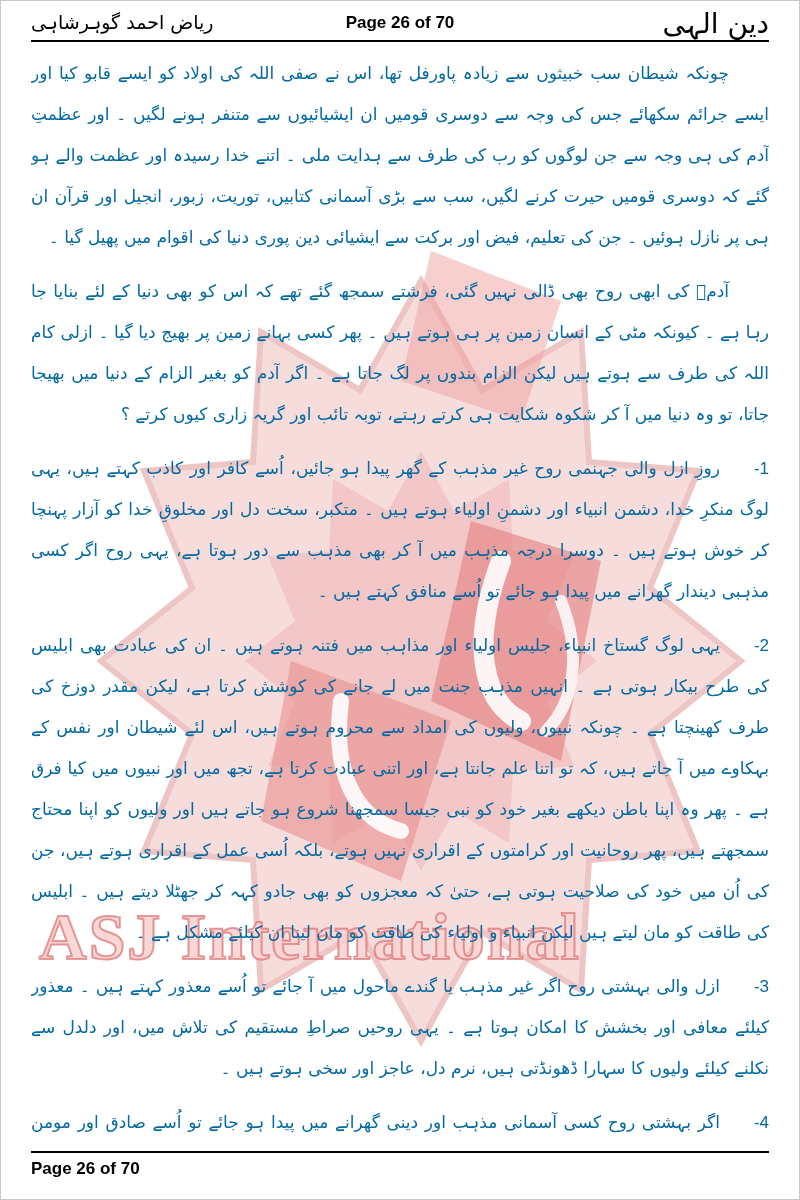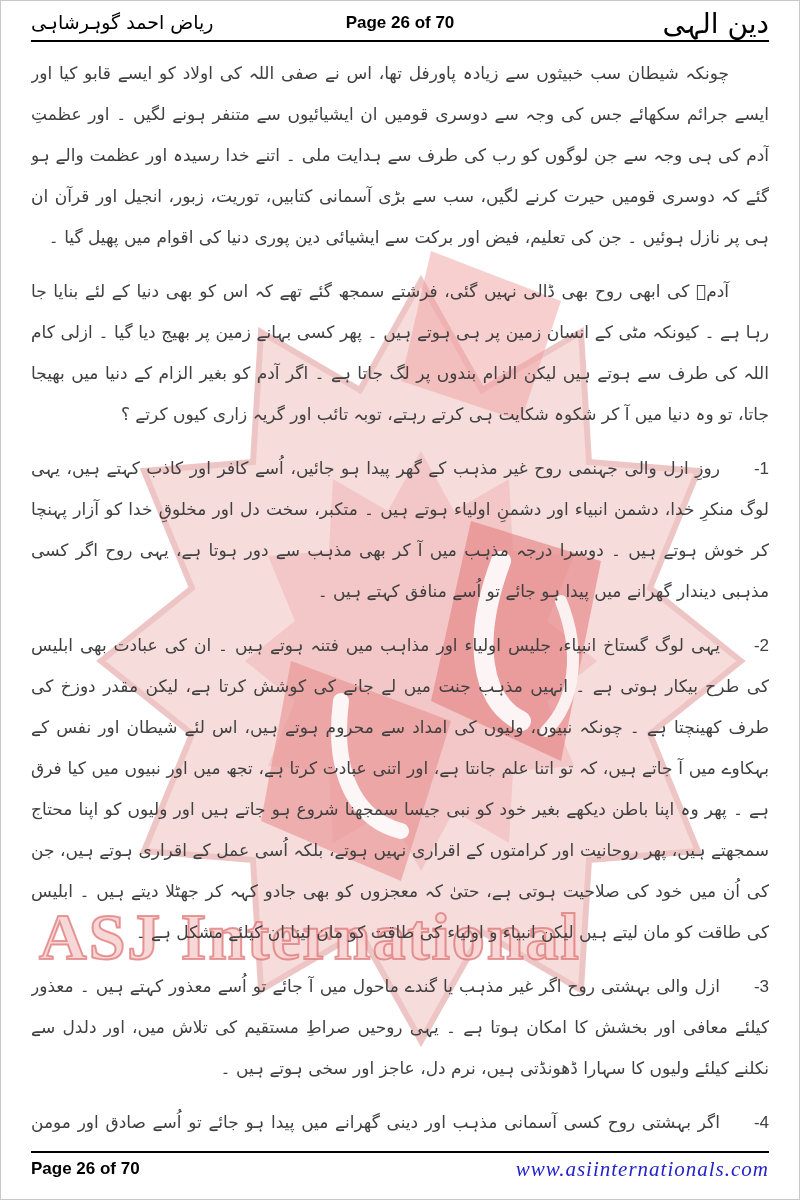--- a/index.html
+++ b/index.html
@@ -29,21 +29,21 @@
     font-family:"Liberation Sans","DejaVu Sans",sans-serif;
     font-size:17px;font-weight:bold;color:#000;
   }
   .h-right{position:absolute;right:0;top:0;font-size:28px;direction:rtl;}
   .header-rule{position:absolute;top:39px;left:30px;right:30px;height:2px;background:#000;}
 
   .body-text{
     position:absolute;top:52px;left:30px;right:30px;bottom:60px;
     direction:rtl;text-align:justify;overflow:hidden;
     font-family:"DejaVu Sans",sans-serif;
-    font-size:17px;line-height:41px;color:#404040;
+    font-size:17px;line-height:41px;color:#0369a1;
   }
   .para{margin:0 0 13px 0;}
   .para.indent{text-indent:40px;}
   .list-item{margin:0 0 13px 0;}
   .num{
     display:inline-block;direction:ltr;unicode-bidi:bidi-override;
     margin-left:34px;font-family:"Liberation Sans","DejaVu Sans",sans-serif;
     font-size:17px;
   }
   .footer-rule{position:absolute;left:30px;right:30px;bottom:46px;height:2px;background:#000;}
@@ -96,16 +96,15 @@
         <div class="para indent">آدمؑ کی ابھی روح بھی ڈالی نہیں گئی، فرشتے سمجھ گئے تھے کہ اس کو بھی دنیا کے لئے بنایا جا رہا ہے ۔ کیونکہ مٹی کے انسان زمین پر ہی ہوتے ہیں ۔ پھر کسی بہانے زمین پر بھیج دیا گیا ۔ ازلی کام اللہ کی طرف سے ہوتے ہیں لیکن الزام بندوں پر لگ جاتا ہے ۔ اگر آدم کو بغیر الزام کے دنیا میں بھیجا جاتا، تو وہ دنیا میں آ کر شکوہ شکایت ہی کرتے رہتے، توبہ تائب اور گریہ زاری کیوں کرتے ؟</div>
         <div class="list-item"><span class="num">-1</span><span>روزِ ازل والی جہنمی روح غیر مذہب کے گھر پیدا ہو جائیں، اُسے کافر اور کاذب کہتے ہیں، یہی لوگ منکرِ خدا، دشمن انبیاء اور دشمنِ اولیاء ہوتے ہیں ۔ متکبر، سخت دل اور مخلوقِ خدا کو آزار پہنچا کر خوش ہوتے ہیں ۔ دوسرا درجہ مذہب میں آ کر بھی مذہب سے دور ہوتا ہے، یہی روح اگر کسی مذہبی دیندار گھرانے میں پیدا ہو جائے تو اُسے منافق کہتے ہیں ۔</span></div>
         <div class="list-item"><span class="num">-2</span><span>یہی لوگ گستاخ انبیاء، جلیس اولیاء اور مذاہب میں فتنہ ہوتے ہیں ۔ ان کی عبادت بھی ابلیس کی طرح بیکار ہوتی ہے ۔ انہیں مذہب جنت میں لے جانے کی کوشش کرتا ہے، لیکن مقدر دوزخ کی طرف کھینچتا ہے ۔ چونکہ نبیوں، ولیوں کی امداد سے محروم ہوتے ہیں، اس لئے شیطان اور نفس کے بہکاوے میں آ جاتے ہیں، کہ تو اتنا علم جانتا ہے، اور اتنی عبادت کرتا ہے، تجھ میں اور نبیوں میں کیا فرق ہے ۔ پھر وہ اپنا باطن دیکھے بغیر خود کو نبی جیسا سمجھنا شروع ہو جاتے ہیں اور ولیوں کو اپنا محتاج سمجھتے ہیں، پھر روحانیت اور کرامتوں کے اقراری نہیں ہوتے، بلکہ اُسی عمل کے اقراری ہوتے ہیں، جن کی اُن میں خود کی صلاحیت ہوتی ہے، حتیٰ کہ معجزوں کو بھی جادو کہہ کر جھٹلا دیتے ہیں ۔ ابلیس کی طاقت کو مان لیتے ہیں لیکن انبیاء و اولیاء کی طاقت کو مان لینا ان کیلئے مشکل ہے ۔</span></div>
         <div class="list-item"><span class="num">-3</span><span>ازل والی بہشتی روح اگر غیر مذہب یا گندے ماحول میں آ جائے تو اُسے معذور کہتے ہیں ۔ معذور کیلئے معافی اور بخشش کا امکان ہوتا ہے ۔ یہی روحیں صراطِ مستقیم کی تلاش میں، اور دلدل سے نکلنے کیلئے ولیوں کا سہارا ڈھونڈتی ہیں، نرم دل، عاجز اور سخی ہوتے ہیں ۔</span></div>
         <div class="list-item"><span class="num">-4</span><span>اگر بہشتی روح کسی آسمانی مذہب اور دینی گھرانے میں پیدا ہو جائے تو اُسے صادق اور مومن کہتے ہیں ۔ یہی لوگ عبادت و ریاضت سے اللہ کا قرب حاصل کر کے اُس کی وراثت کے حقدار ہو جاتے ہیں ۔</span></div>
       </div>
 
     <div class="footer-rule"></div>
     <div class="page-footer">
       <span class="f-left">Page 26 of 70</span>
-      <a href="#" class="f-right">www.asiinternationals.com</a>
     </div>
   </div>
 </div>
 
 </body></html>

